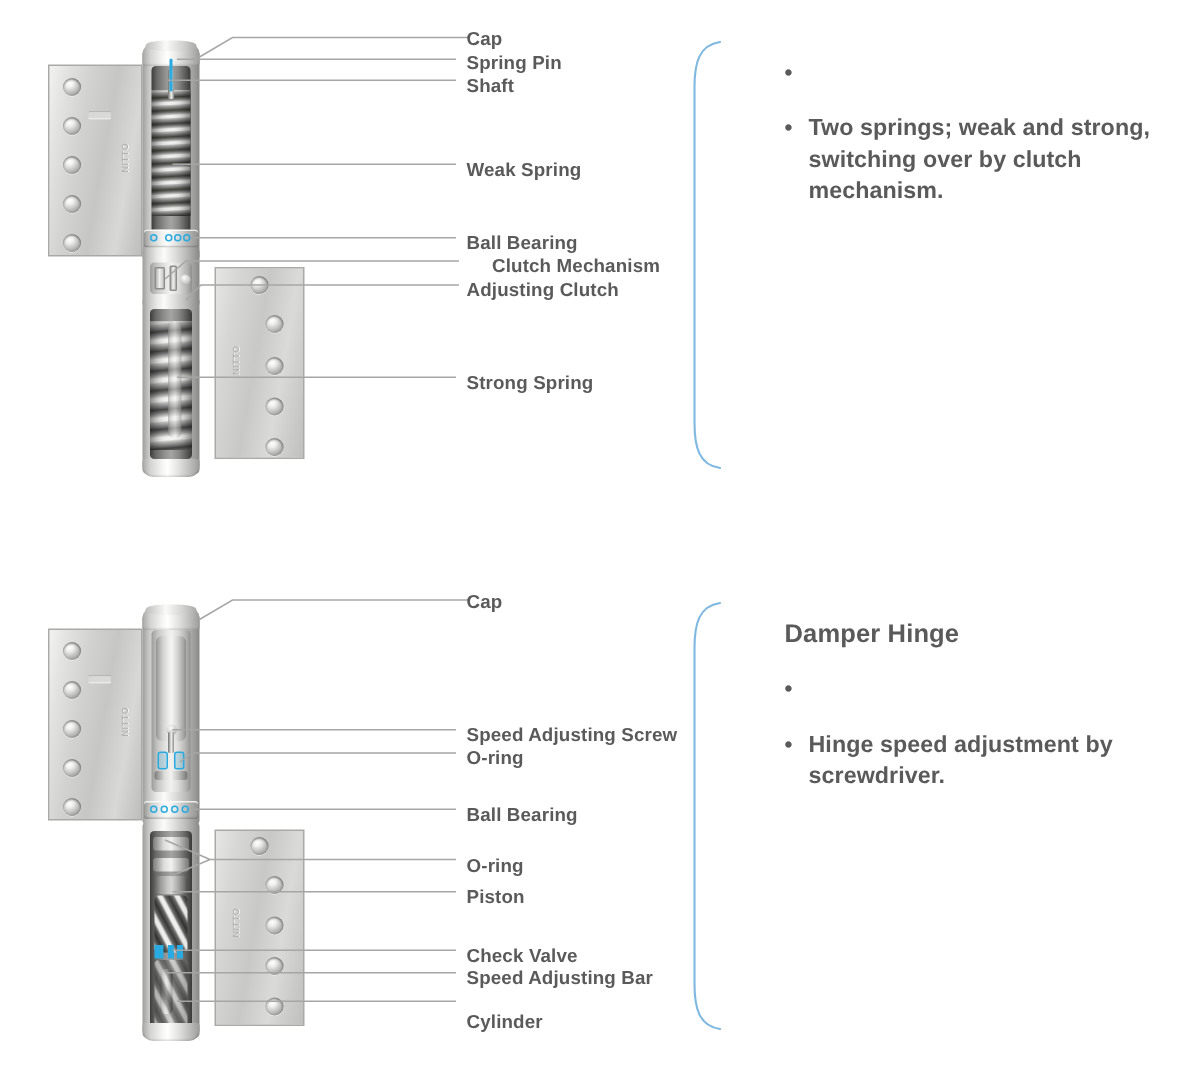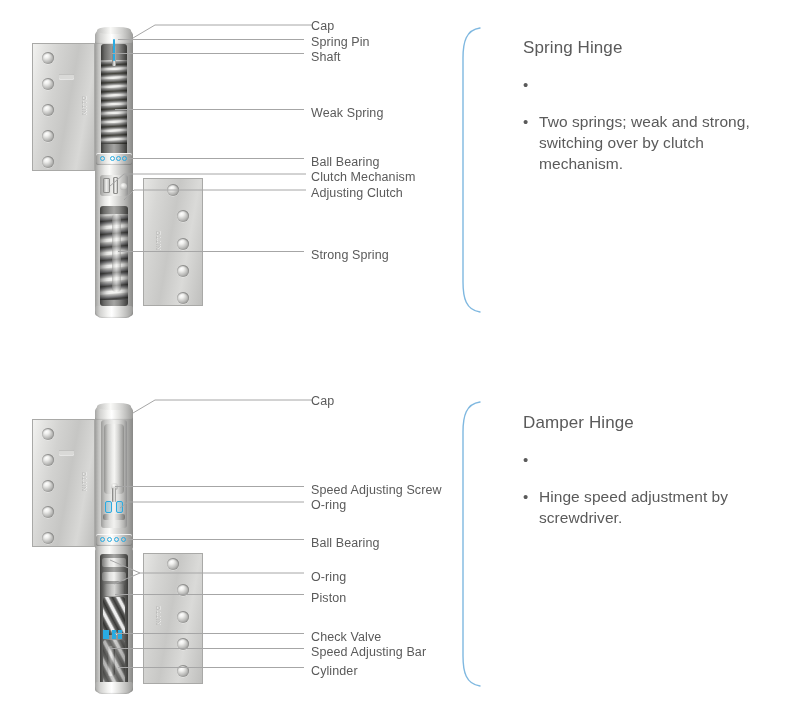--- a/index.html
+++ b/index.html
@@ -9,21 +9,21 @@
   }
   body {
     width: 800px;
     height: 724px;
     position: relative;
     overflow: hidden;
     font-family: "Liberation Sans", sans-serif;
     color: #595959;
   }
 
-  .section { position: absolute; left: 0; width: 784px; }
+  .section { position: absolute; left: 0; width: 784px; font-weight: bold; }
   #spring-section { top: 0; height: 362px; }
   #damper-section { top: 362px; height: 362px; }
 
   
   .leader {
     position: absolute;
     height: 1px;
     background: #a6a6a6;
   }
   .leader-diag {
@@ -329,32 +329,31 @@
       <path d="M0 12 L10 2 L182 2" stroke="#a6a6a6" stroke-width="1" fill="none"></path>
     </svg>
   </div>
   <div class="leader" style="left:118px;top:251px;width:186px;"></div>
 
   <div class="callout" style="left:311px;top:19px;">Cap</div>
   <div class="callout" style="left:311px;top:35px;">Spring Pin</div>
   <div class="callout" style="left:311px;top:50px;">Shaft</div>
   <div class="callout" style="left:311px;top:106px;">Weak Spring</div>
   <div class="callout" style="left:311px;top:155px;">Ball Bearing</div>
-  <div class="callout" style="left:311px;top:170px;text-align:right;">Clutch Mechanism</div>
+  <div class="callout" style="left:328px;top:170px;text-align:right;">Clutch Mechanism</div>
   <div class="callout" style="left:311px;top:186px;">Adjusting Clutch</div>
   <div class="callout" style="left:311px;top:248px;">Strong Spring</div>
 
   <div class="brace" style="left:458px;top:26px;height:288px;">
     <svg width="30" height="288" viewBox="0 0 30 288" preserveAspectRatio="none">
       <path d="M22 2 C8 4 5 16 5 32 L5 256 C5 272 8 284 22 286" stroke="#7fb8e0" stroke-width="1.4" fill="none" stroke-linecap="round"></path>
     </svg>
   </div>
 
   <div class="panel" style="left:523px;top:38px;width:255px;">
-    <div class="panel-title">Spring Hinge</div>
     <div class="bullet-row">
       <span class="bullet-dot">•</span>
     </div>
     <div class="bullet-row">
       <span class="bullet-dot">•</span>
       <span class="bullet-text">Two springs; weak and strong, switching over by clutch mechanism.</span>
     </div>
   </div>
 </div>
 
@@ -436,21 +435,21 @@
   <div class="leader" style="left:118px;top:305px;width:186px;"></div>
 
   <div class="callout" style="left:311px;top:32px;">Cap</div>
   <div class="callout" style="left:311px;top:121px;">Speed Adjusting Screw</div>
   <div class="callout" style="left:311px;top:136px;">O-ring</div>
   <div class="callout" style="left:311px;top:174px;">Ball Bearing</div>
   <div class="callout" style="left:311px;top:208px;">O-ring</div>
   <div class="callout" style="left:311px;top:229px;">Piston</div>
   <div class="callout" style="left:311px;top:268px;">Check Valve</div>
   <div class="callout" style="left:311px;top:283px;">Speed Adjusting Bar</div>
-  <div class="callout" style="left:311px;top:302px;text-align:right;">Cylinder</div>
+  <div class="callout" style="left:311px;top:312px;text-align:right;">Cylinder</div>
 
   <div class="brace" style="left:458px;top:38px;height:288px;">
     <svg width="30" height="288" viewBox="0 0 30 288" preserveAspectRatio="none">
       <path d="M22 2 C8 4 5 16 5 32 L5 256 C5 272 8 284 22 286" stroke="#7fb8e0" stroke-width="1.4" fill="none" stroke-linecap="round"></path>
     </svg>
   </div>
 
   <div class="panel" style="left:523px;top:51px;width:255px;">
     <div class="panel-title">Damper Hinge</div>
     <div class="bullet-row">

